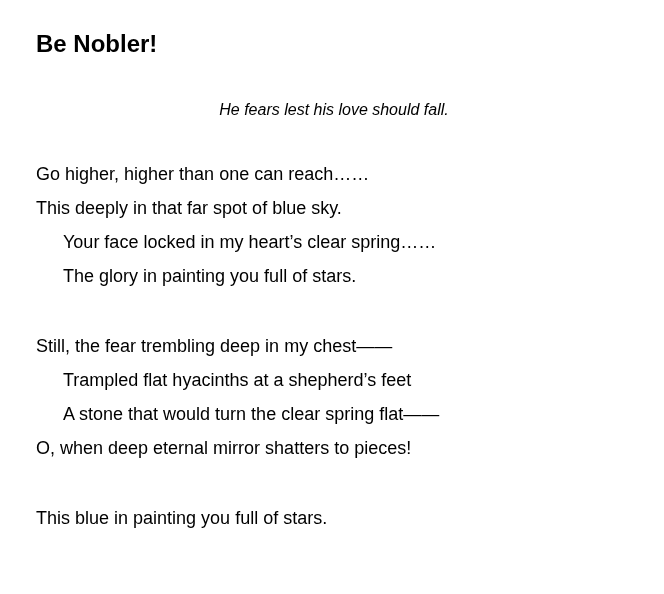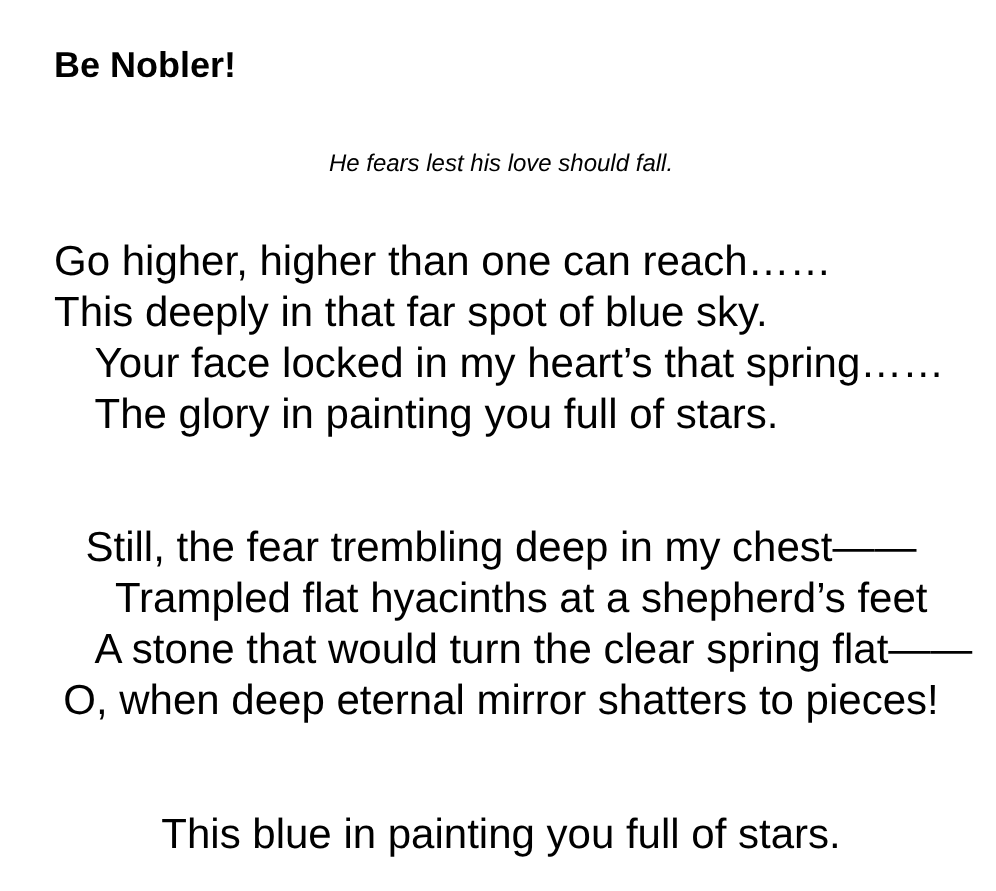--- a/index.html
+++ b/index.html
@@ -31,46 +31,45 @@
     margin: 41px 0 0 0;
     text-align: center;
   }
   .stanza {
     margin: 0;
   }
   .stanza-first {
     margin-top: 38px;
   }
   .stanza-rest {
-    margin-top: 55px;
-    text-align: center;
+    margin-top: 36px;
   }
   .line {
-    font-size: 28px;
+    font-size: 18px;
     line-height: 34px;
     margin: 0;
     white-space: pre;
   }
   .line.indented {
     padding-left: 27px;
   }
 </style>
 </head>
 <body>
 
 <div class="page">
 
   <h1 class="title">Be Nobler!</h1>
 
   <p class="epigraph">He fears lest his love should fall.</p>
 
   <div class="stanza stanza-first">
     <p class="line">Go higher, higher than one can reach……</p>
     <p class="line">This deeply in that far spot of blue sky.</p>
-    <p class="line indented">Your face locked in my heart’s that spring……</p>
+    <p class="line indented">Your face locked in my heart’s clear spring……</p>
     <p class="line indented">The glory in painting you full of stars.</p>
   </div>
 
   <div class="stanza stanza-rest">
     <p class="line">Still, the fear trembling deep in my chest——</p>
     <p class="line indented">Trampled flat hyacinths at a shepherd’s feet</p>
     <p class="line indented">A stone that would turn the clear spring flat——</p>
     <p class="line">O, when deep eternal mirror shatters to pieces!</p>
   </div>
 

